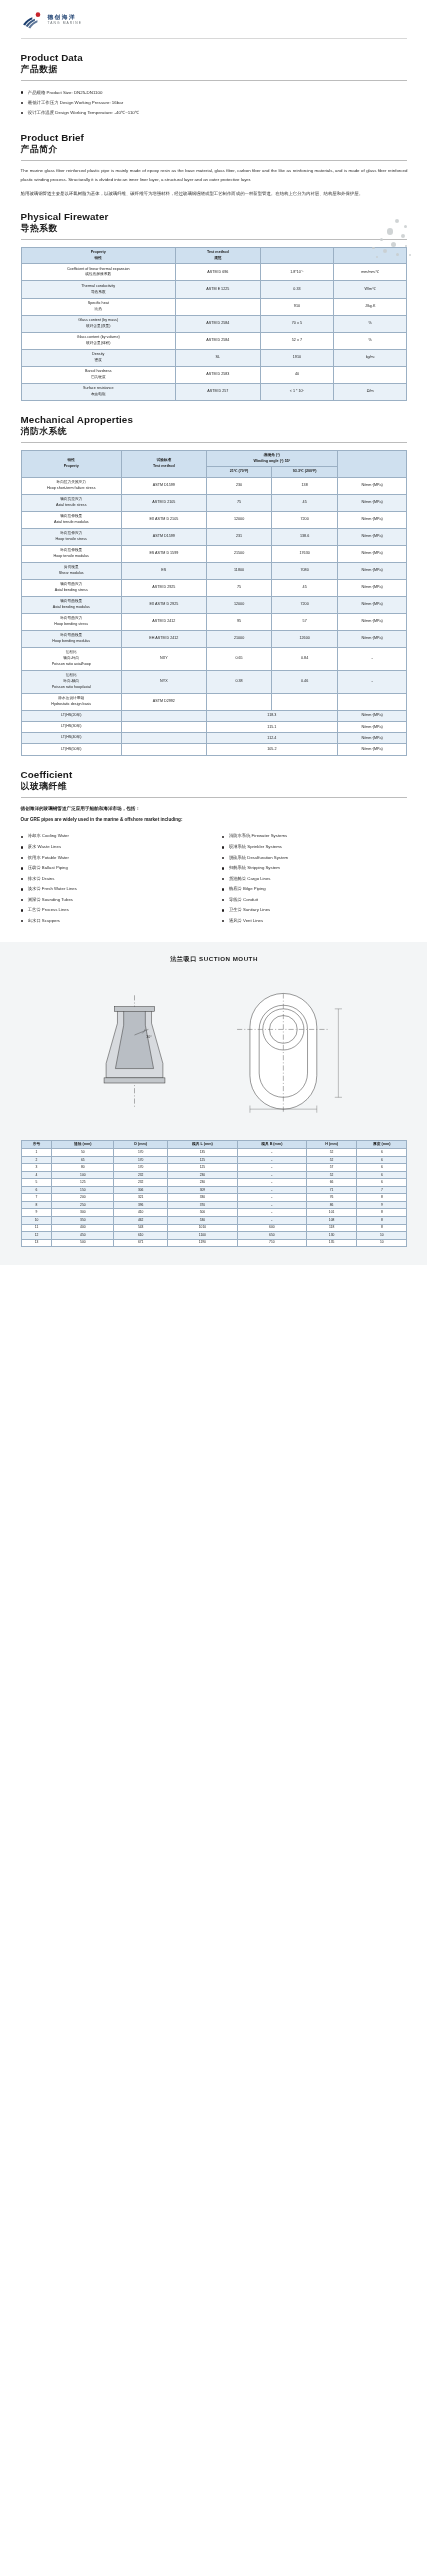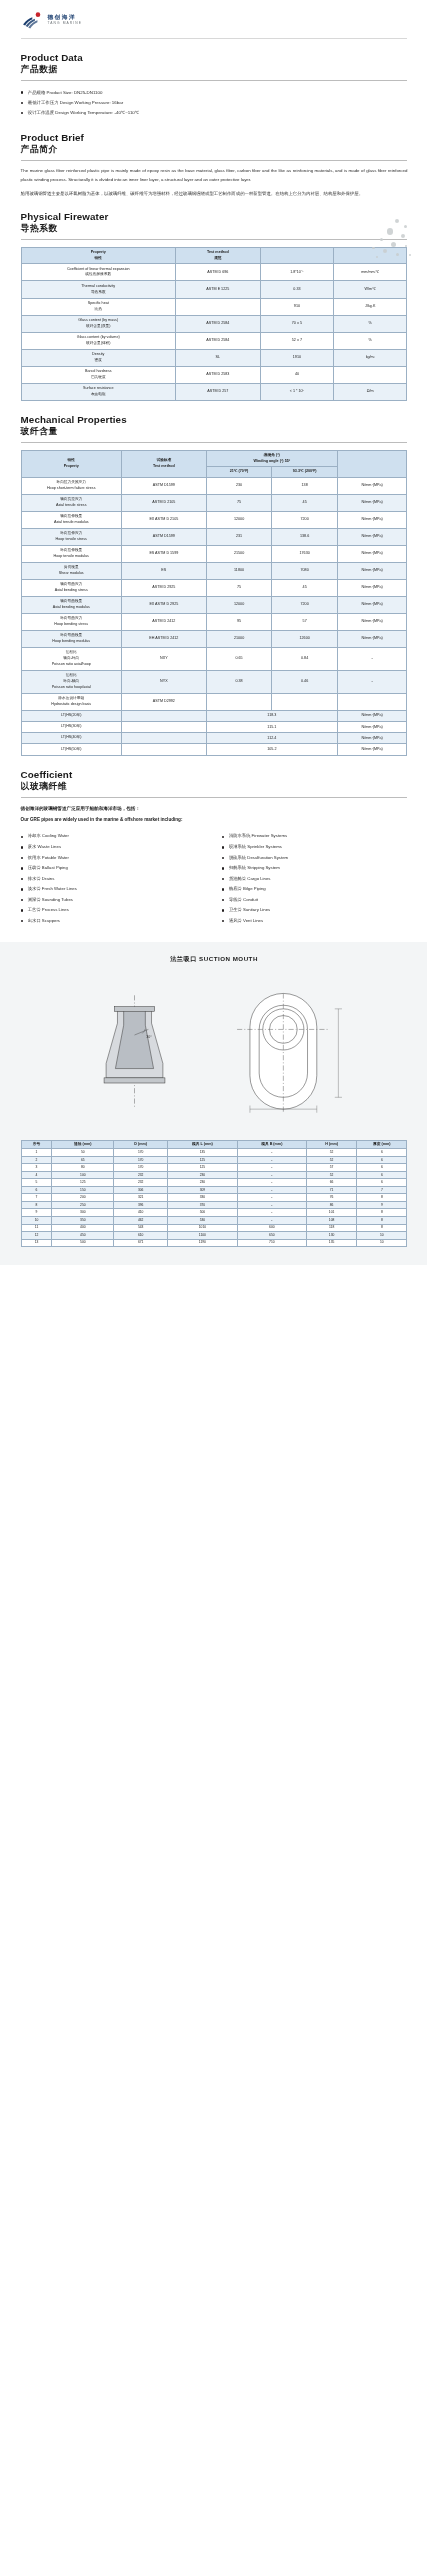--- a/index.html
+++ b/index.html
@@ -346,22 +346,22 @@
           </td>
           <td>ASTM D  257</td>
           <td>&lt; 1 * 10⁵</td>
           <td>Ω/m</td>
         </tr>
       </tbody>
     </table>
   </div>
 
   <div class="sec">
-    <h2 class="en">Mechanical Properties</h2>
-    <h3 class="cn">玻纤含量</h3>
+    <h2 class="en">Mechanical Aproperties</h2>
+    <h3 class="cn">消防水系统</h3>
     <div class="rule"></div>
   </div>
 
   <div class="tbl-wrap">
     <table class="mech-table">
       <thead>
         <tr>
           <th rowspan="2" style="width:26%;">
             <span style="white-space:pre-line;">特性
 Property</span>

